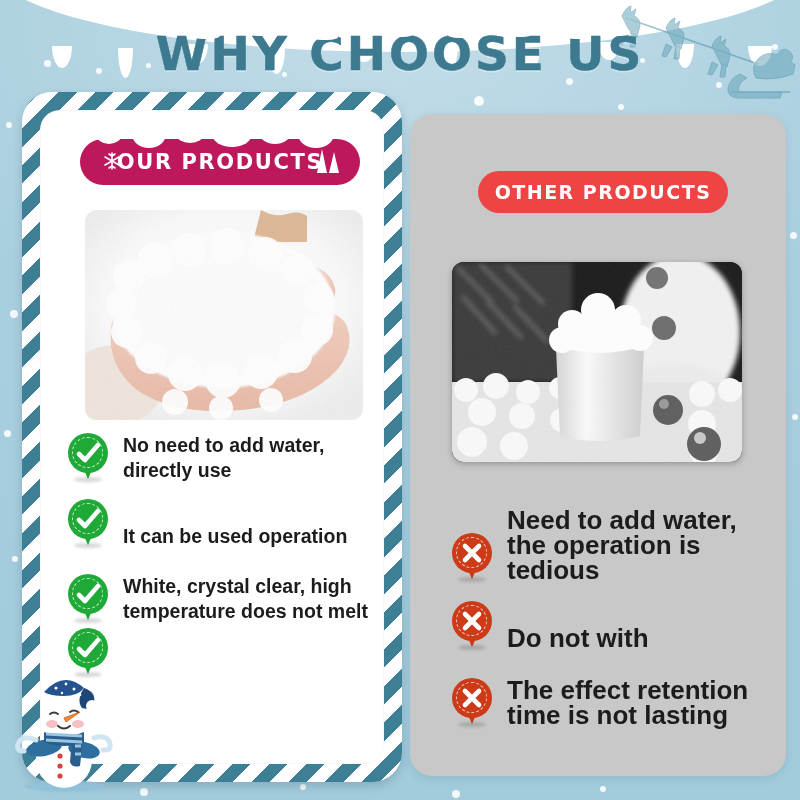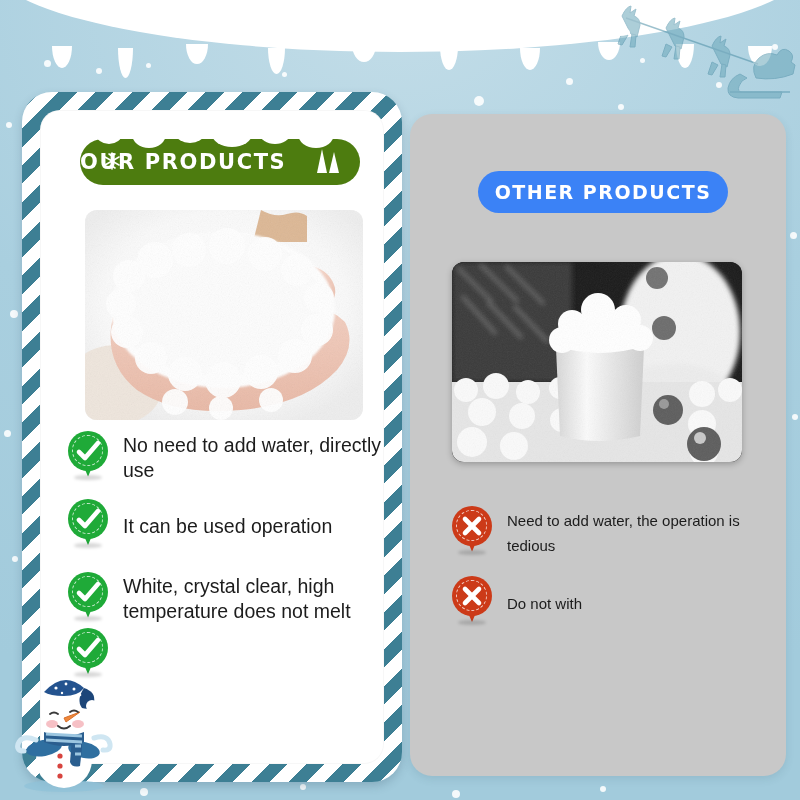--- a/index.html
+++ b/index.html
@@ -58,62 +58,62 @@
     color:#3d7a90;
     font-family:"DejaVu Sans", sans-serif;
     text-shadow:0 2px 0 rgba(255,255,255,.30);
     -webkit-text-stroke:0.5px #3d7a90;
   }
   .title-snowcap{position:absolute;background:#fff;border-radius:50% 50% 40% 40%/70% 70% 30% 30%;}
 
   
   .badge-our{
     position:absolute;left:80px;top:139px;width:280px;height:46px;
-    background:#4d7c0f;border-radius:23px;
-    display:flex;align-items:center;justify-content:flex-start;
+    background:#be185d;border-radius:23px;
+    display:flex;align-items:center;justify-content:center;
     color:#fff;font-family:"DejaVu Sans", sans-serif;
     font-size:21px;font-weight:700;letter-spacing:1.6px;
     overflow:visible;
   }
   .badge-our .cap{position:absolute;top:-5px;background:#fff;}
   .badge-label{position:relative;z-index:3;}
   .badge-snowflake{position:absolute;left:22px;top:12px;z-index:3;}
   .badge-trees{position:absolute;right:18px;top:8px;z-index:3;}
 
   .badge-other{
     position:absolute;left:478px;top:171px;width:250px;height:42px;
-    background:#3b82f6;border-radius:21px;
+    background:#ef4444;border-radius:21px;
     display:flex;align-items:center;justify-content:center;
     color:#fff;font-family:"DejaVu Sans", sans-serif;
     font-size:19px;font-weight:700;letter-spacing:1.5px;
   }
 
   
   .photo-left{
     position:absolute;left:85px;top:210px;width:278px;height:210px;
     border-radius:12px;overflow:hidden;background:#f3f3f3;
   }
   .photo-right{
     position:absolute;left:452px;top:262px;width:290px;height:200px;
     border-radius:12px;overflow:hidden;background:#2a2a2a;
     box-shadow:0 2px 6px rgba(0,0,0,.25);
   }
 
   
   .list{position:absolute;}
   .list-left{left:66px;top:428px;width:320px;}
   .list-right{left:450px;top:503px;width:330px;}
-  .li{display:flex;align-items:center;margin-bottom:16px;}
+  .li{display:flex;align-items:flex-end;margin-bottom:16px;font-weight:bold;}
   .li-text{
     font-size:19.5px;line-height:25px;color:#1c1c1c;
     font-family:"Liberation Sans", sans-serif;
     padding-top:5px;
   }
   .list-right .li{margin-bottom:18px;}
-  .list-right .li-text{font-size:15px;}
+  .list-right .li-text{font-size:26px;}
 
   .pin{position:relative;width:44px;height:50px;flex:0 0 44px;margin-right:13px;}
   .pin .dot{
     position:absolute;left:2px;top:0;width:40px;height:40px;border-radius:50%;
   }
   .pin .tail{
     position:absolute;left:15px;top:30px;width:14px;height:16px;
     clip-path:polygon(0 0,100% 0,50% 100%);
   }
   .pin .ring{
@@ -187,20 +187,21 @@
       <path d="M58 42 l-4 12 4 1 6-10z M68 44 l-2 13 5 0 1-12z"></path>
       <path d="M104 44 q4-9 9-10 l-1 7 6-4 -2 7 q6 2 6 9 l-3 12 -6 -3z"></path>
       <path d="M104 60 l-4 12 4 1 6-10z M114 62 l-2 13 5 0 1-12z"></path>
       <path d="M148 76 q-6-12 3-20 q8-7 18-3 q5-9 12-4 q6 4 2 11 l4 3 -2 9 q-18 7 -37 4z"></path>
       <path d="M132 72 q-10 4 -12 14 q-1 9 10 10 l42 0 2-6 -40 0 q-5 0 -3-6 q2-6 8-8z"></path>
     </g>
     <path d="M18 16 L150 62" stroke="#4d8fa6" stroke-width="1.4" fill="none"></path>
     <path d="M122 90 L182 90" stroke="#4d8fa6" stroke-width="1.6" fill="none"></path>
   </svg>
 
+  <div class="page-title">WHY CHOOSE US</div>
   <div class="title-snowcap" style="left:192px;top:28px;width:28px;height:11px;"></div>
   <div class="title-snowcap" style="left:252px;top:26px;width:22px;height:10px;"></div>
   <div class="title-snowcap" style="left:312px;top:30px;width:26px;height:10px;"></div>
   <div class="title-snowcap" style="left:384px;top:26px;width:30px;height:11px;"></div>
   <div class="title-snowcap" style="left:448px;top:28px;width:26px;height:10px;"></div>
   <div class="title-snowcap" style="left:508px;top:26px;width:24px;height:11px;"></div>
   <div class="title-snowcap" style="left:566px;top:30px;width:22px;height:9px;"></div>
   <div class="title-snowcap" style="left:604px;top:26px;width:26px;height:10px;"></div>
 
   <div class="card-left">
@@ -439,20 +440,35 @@
         <svg width="40" height="40" viewBox="0 0 40 40">
             <g stroke="#fff" stroke-width="4.6" stroke-linecap="round">
               <line x1="13" y1="13" x2="27" y2="27"></line>
               <line x1="27" y1="13" x2="13" y2="27"></line>
             </g>
           </svg>
         <span class="shadow"></span>
       </span>
       <span class="li-text">Do not with</span>
     </div>
+    <div class="li">
+      <span class="pin no">
+        <span class="tail"></span>
+          <span class="dot"></span>
+          <span class="ring"></span>
+        <svg width="40" height="40" viewBox="0 0 40 40">
+            <g stroke="#fff" stroke-width="4.6" stroke-linecap="round">
+              <line x1="13" y1="13" x2="27" y2="27"></line>
+              <line x1="27" y1="13" x2="13" y2="27"></line>
+            </g>
+          </svg>
+        <span class="shadow"></span>
+      </span>
+      <span class="li-text">The effect retention time is not lasting</span>
+    </div>
   </div>
 
   <svg class="snowman" viewBox="0 0 112 128">
     <ellipse cx="56" cy="122" rx="40" ry="6" fill="#8fc2d8" opacity=".7"></ellipse>
     <circle cx="56" cy="96" r="28" fill="#ffffff"></circle>
     <circle cx="56" cy="56" r="21" fill="#ffffff"></circle>
     <path d="M36 28 q20 -22 40 -4 q-6 8 -20 8 q-14 0 -20 -4z" fill="#24538f"></path>
     <path d="M76 24 q12 4 10 14 q-2 9 -12 6 q-6 -8 2 -20z" fill="#1d4679"></path>
     <circle cx="84" cy="42" r="6" fill="#ffffff"></circle>
     <g fill="#ffffff">

